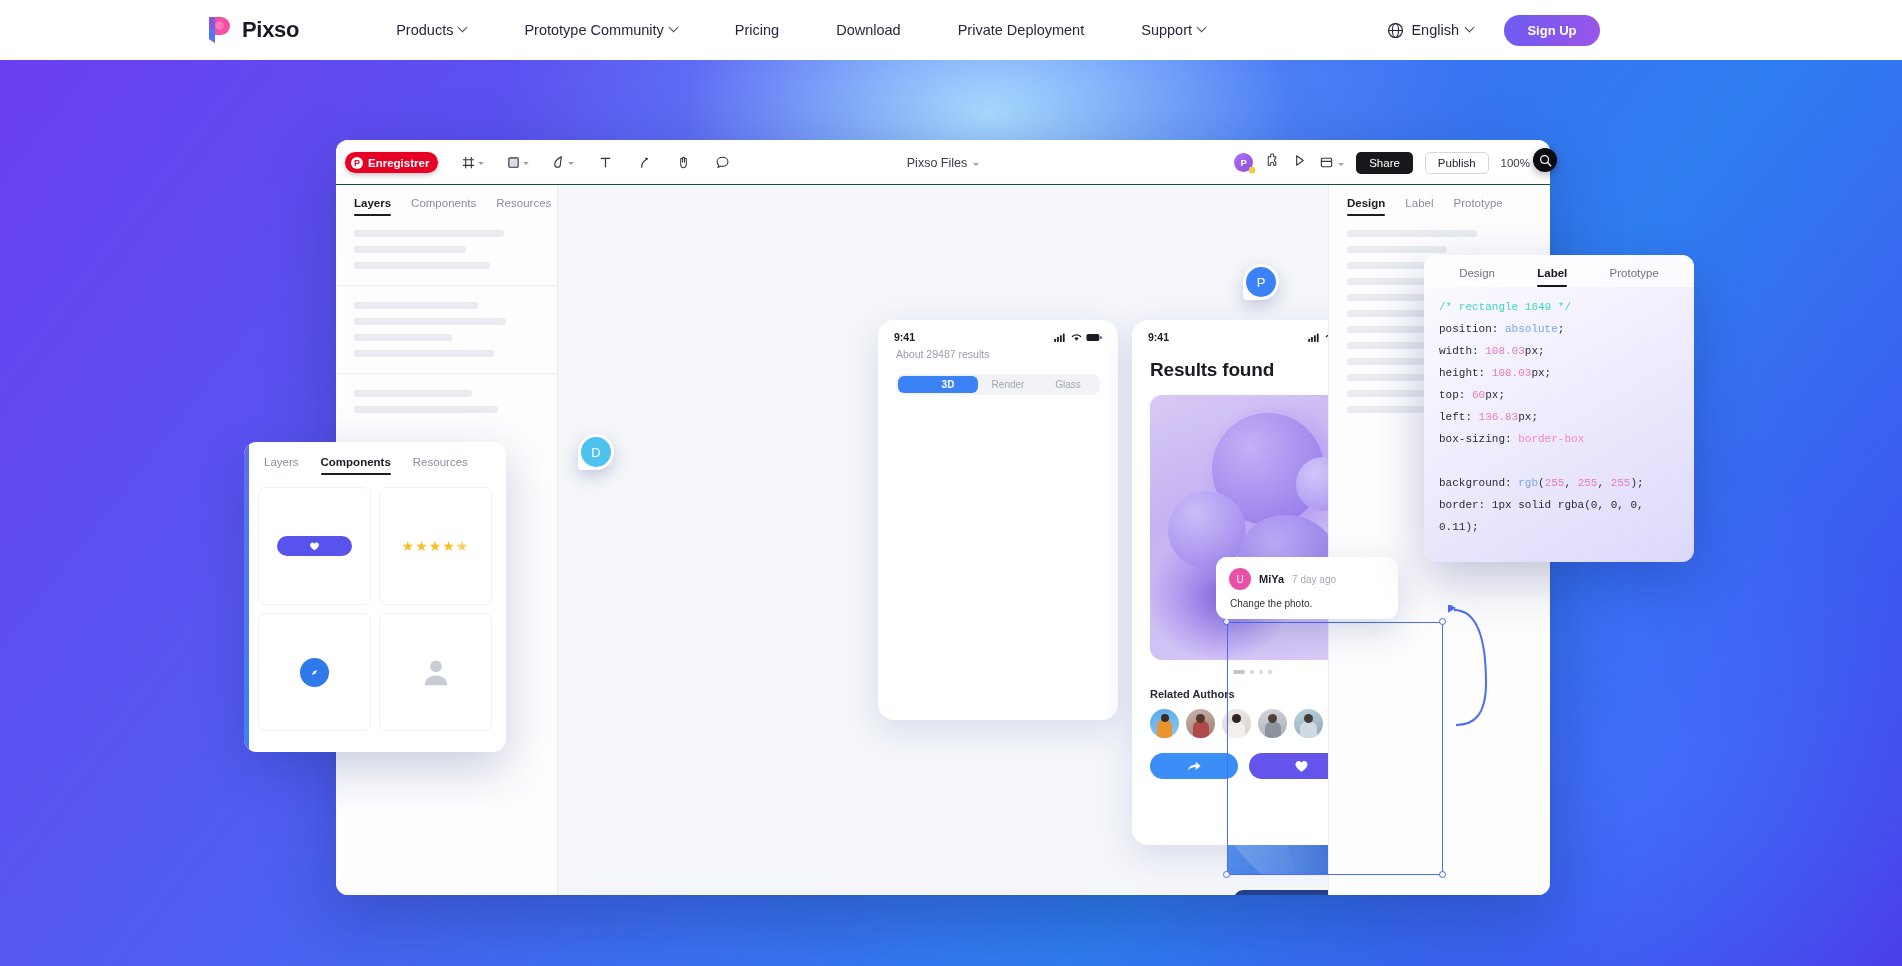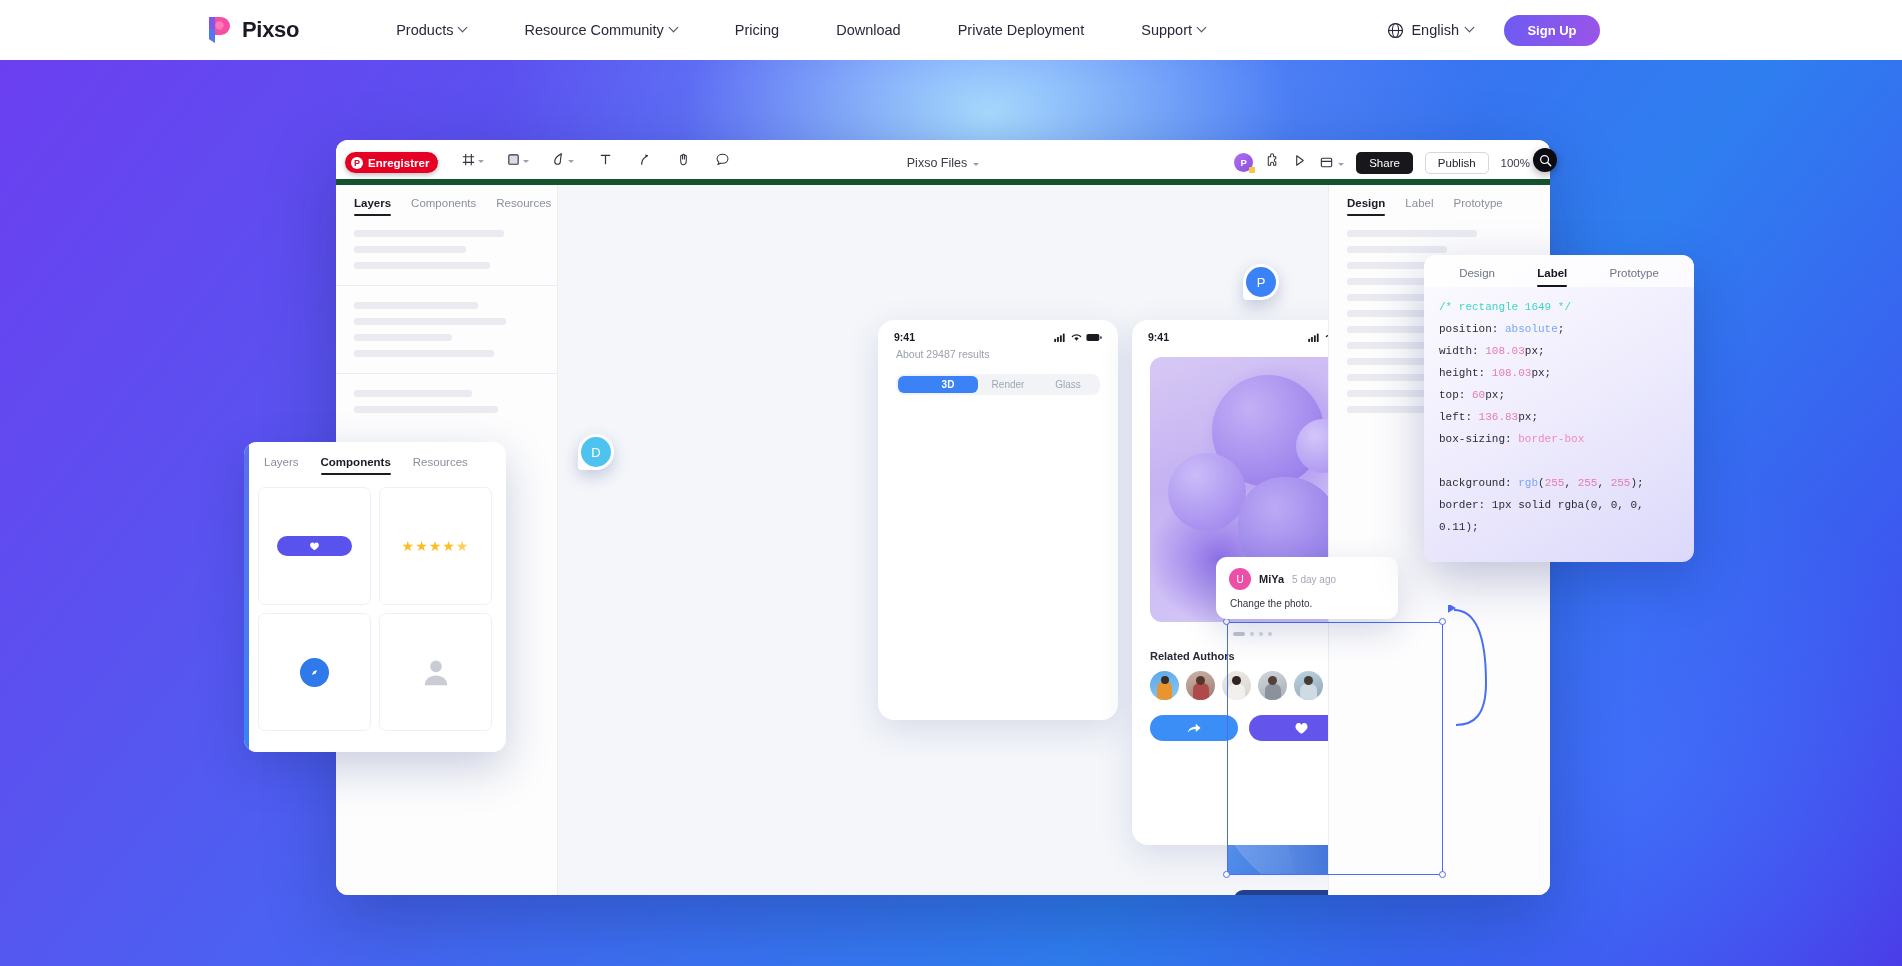--- a/index.html
+++ b/index.html
@@ -63,21 +63,21 @@
     position: absolute; left: 336px; top: 140px;
     width: 1214px; height: 755px;
     background: #f4f6fa;
     border-radius: 12px;
     box-shadow: 0 24px 70px rgba(10,20,80,0.28);
     overflow: hidden;
   }
   #app-toolbar {
     position: absolute; top: 0; left: 0; width: 1214px; height: 45px;
     background: #fff; display: flex; align-items: center;
-    border-bottom: 6px solid #14532d;
+    border-bottom: 1px solid #14532d;
   }
   .tool-btn {
     display: flex; align-items: center; gap: 2px;
     color: #33333f; cursor: pointer; height: 45px;
     padding: 0 4px;
   }
   .tool-caret {
     width: 0; height: 0; border-left: 3px solid transparent; border-right: 3px solid transparent;
     border-top: 3.5px solid #9aa0ae; margin-top: 3px;
   }
@@ -328,21 +328,21 @@
     </div>
     <div id="brand-name">Pixso</div>
   </div>
 
   <nav id="main-nav">
     <div class="nav-item">
       <span>Products</span>
       <span class="caret"></span>
     </div>
     <div class="nav-item">
-      <span>Resource Community</span>
+      <span>Prototype Community</span>
       <span class="caret"></span>
     </div>
     <div class="nav-item">
       <span>Pricing</span>
     </div>
     <div class="nav-item">
       <span>Download</span>
     </div>
     <div class="nav-item">
       <span>Private Deployment</span>
@@ -553,20 +553,21 @@
           <svg width="11" height="9" viewBox="0 0 12 10">
             <path d="M6 8.6 L3.6 5.9a3.6 3.6 0 0 1 4.8 0Z" fill="#1b1b24"></path>
             <path d="M1.4 3.9a6.8 6.8 0 0 1 9.2 0" fill="none" stroke="#1b1b24" stroke-width="1.3" stroke-linecap="round"></path>
           </svg>
           <svg width="16" height="9" viewBox="0 0 18 10">
             <rect x="0.5" y="1" width="14.5" height="8" rx="2" fill="#1b1b24"></rect>
             <rect x="16" y="3.5" width="1.6" height="3" rx="0.7" fill="#1b1b24"></rect>
           </svg>
         </span>
       </div>
+      <div class="phone-h1">Results found</div>
 
       <div id="results-art">
         <div class="blob" style="left:62px;top:18px;width:112px;height:112px;background:radial-gradient(circle at 34% 30%,#c3b0f6,#8f72e8);"></div>
         <div class="blob" style="left:18px;top:96px;width:78px;height:78px;background:radial-gradient(circle at 35% 28%,#cbbcf8,#9a7fec);"></div>
         <div class="blob" style="left:88px;top:120px;width:102px;height:102px;border-radius:46% 54% 50% 50%;background:radial-gradient(circle at 36% 30%,#bdaaf5,#8670e4);"></div>
         <div class="blob" style="left:146px;top:62px;width:54px;height:54px;background:radial-gradient(circle at 35% 30%,#d3c6fa,#a48cef);"></div>
       </div>
       <div id="dots">
         <span class="dot wide"></span>
         <span class="dot"></span>
@@ -698,21 +699,21 @@
 <span><span>box-sizing: </span><span class="c-val">border-box</span></span>
 
 <span><span>background: </span><span class="c-kw">rgb</span>(<span class="c-num">255</span>, <span class="c-num">255</span>, <span class="c-num">255</span>);</span>
 <span>border: 1px solid rgba(0, 0, 0, 0.11);</span></div>
 </div>
 
 <div id="comment-card">
   <div id="comment-head">
     <div id="comment-avatar">U</div>
     <span id="comment-author">MiYa</span>
-    <span id="comment-time">5 day ago</span>
+    <span id="comment-time">7 day ago</span>
   </div>
   <div id="comment-text">Change the photo.</div>
 </div>
 
 <div class="cursor-bubble" style="left:578px;top:434px;">
   <div class="inner" style="background:#4ec3f0;">D</div>
 </div>
 <div class="cursor-bubble" style="left:1243px;top:264px;">
   <div class="inner" style="background:#3b82f6;">P</div>
 </div>

